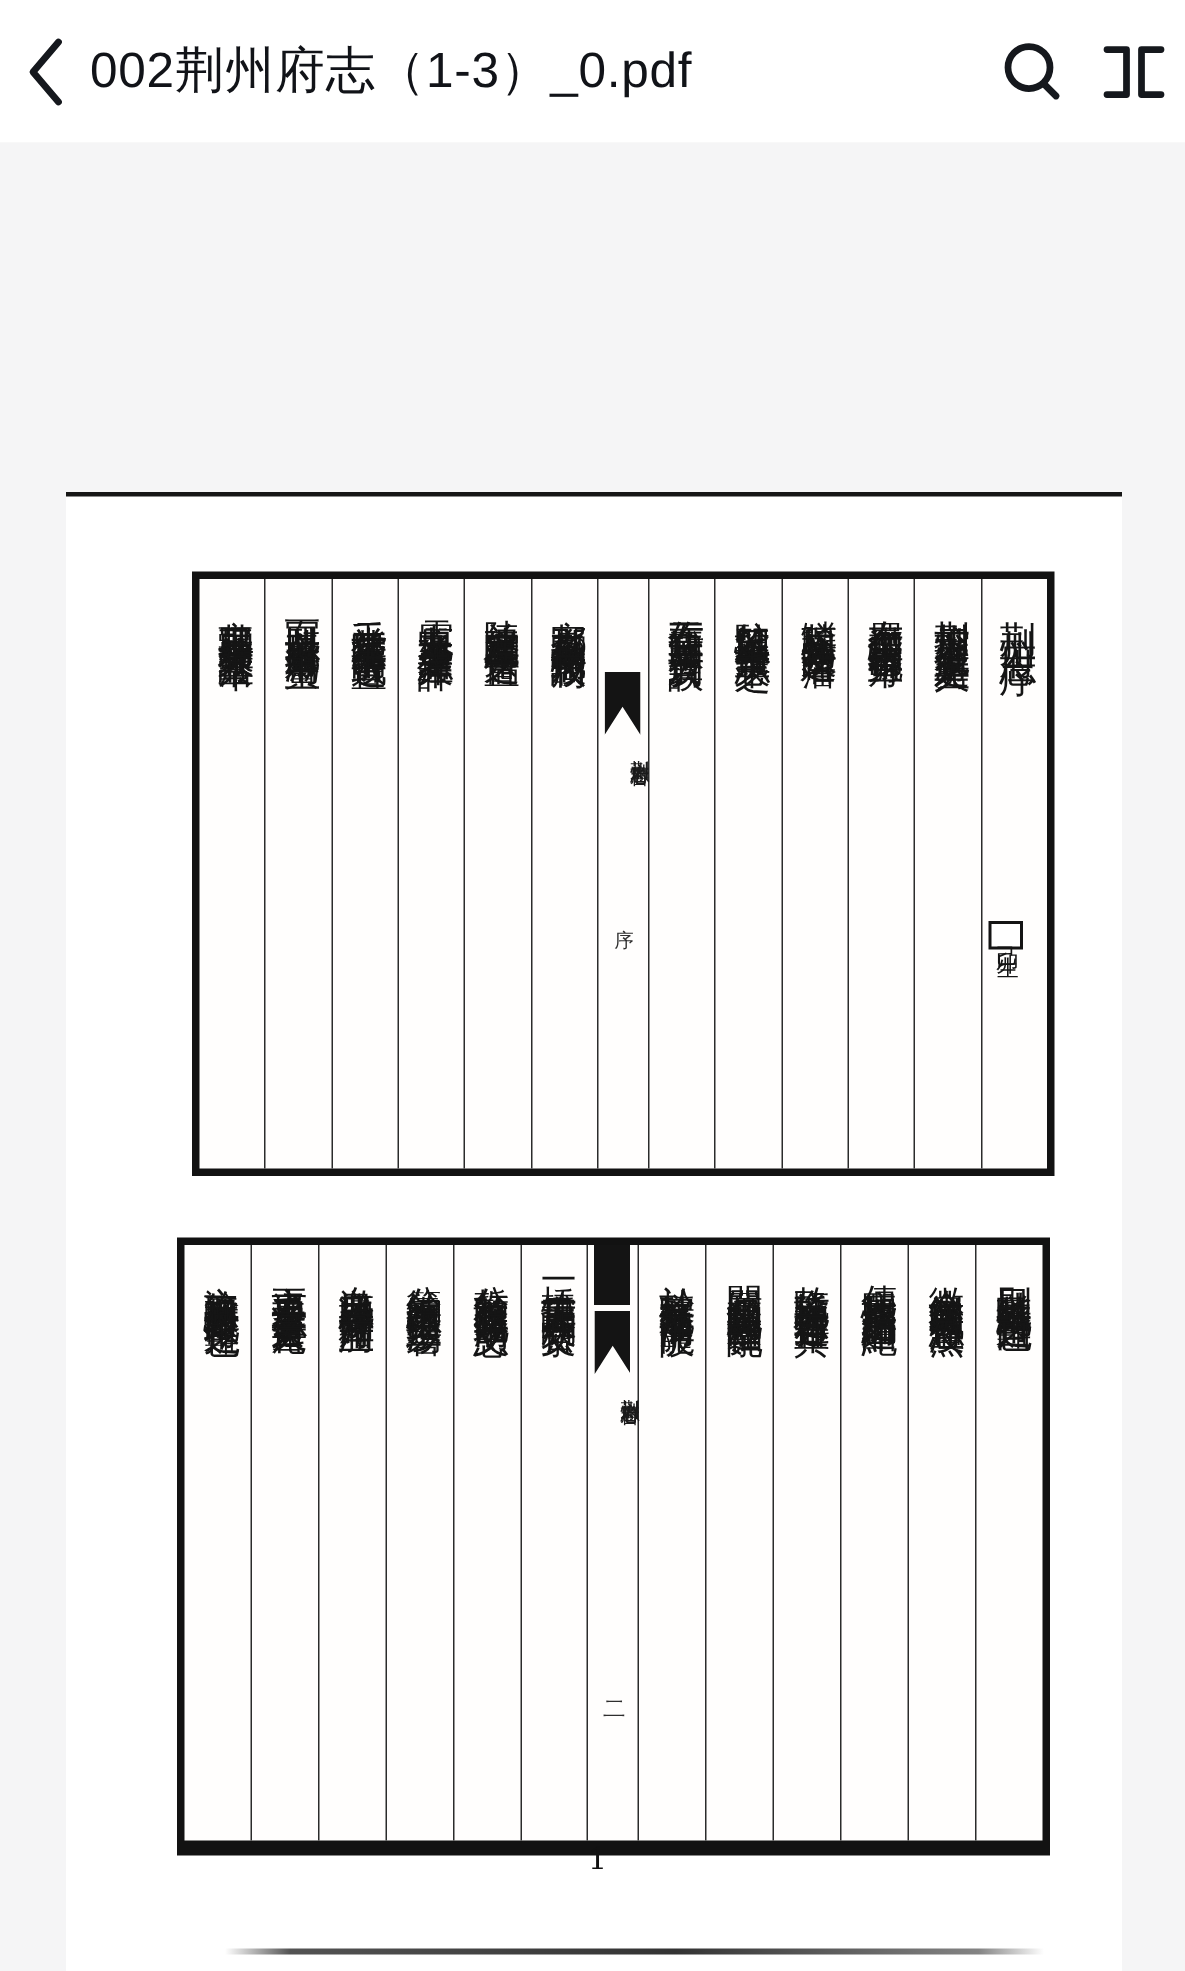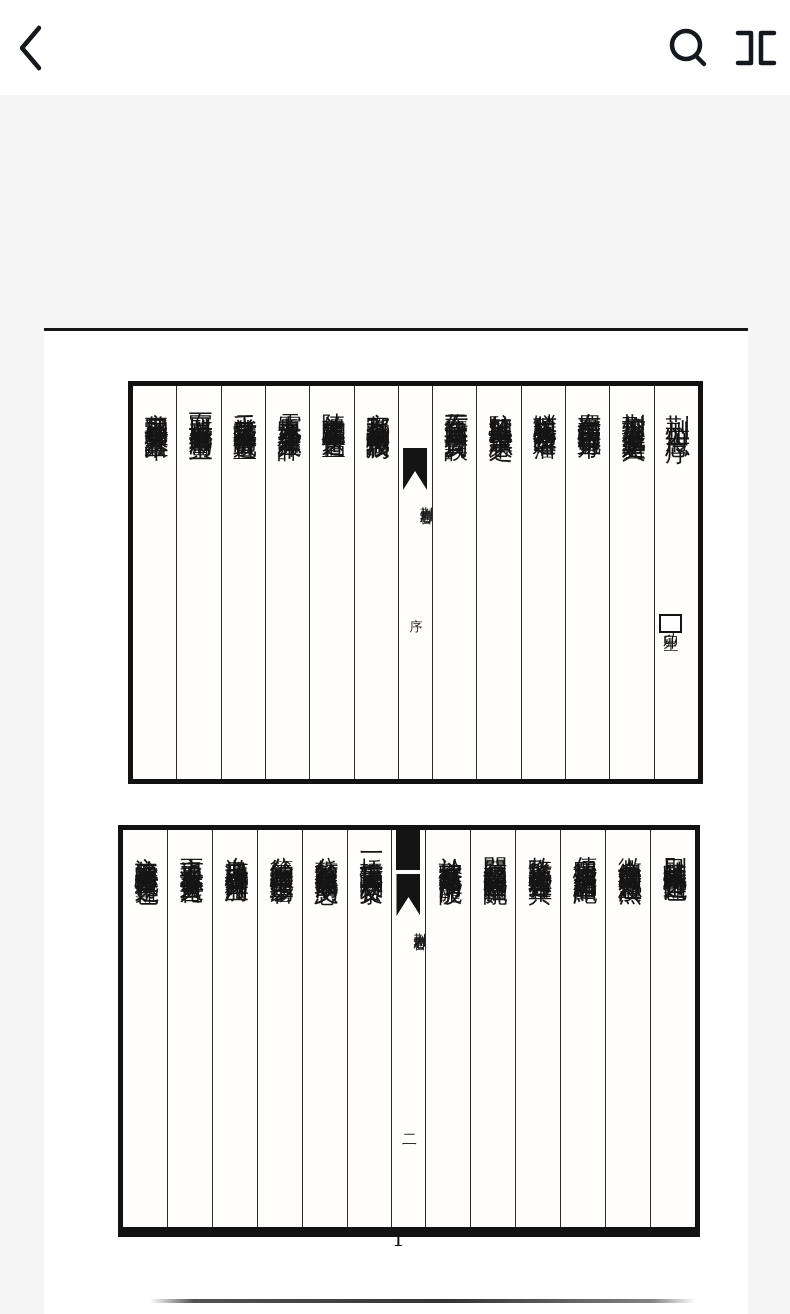--- a/index.html
+++ b/index.html
@@ -91,20 +91,21 @@
 <body>
 
 <div class="header">
   <button class="back-btn">
     <span>
       <svg width="30" height="50" viewBox="0 0 30 50" fill="none">
         <polyline points="24,5 7,25 24,45" stroke="#15181d" stroke-width="4.5" stroke-linecap="round" stroke-linejoin="round"></polyline>
       </svg>
     </span>
   </button>
+  <div class="hd-title">002荆州府志（1-3）_0.pdf</div>
   <div class="hd-spacer"></div>
   <button class="icon-btn">
     <span>
       <svg width="46" height="46" viewBox="0 0 46 46" fill="none">
         <circle cx="21" cy="20" r="14" stroke="#15181d" stroke-width="4.5"></circle>
         <line x1="31" y1="31" x2="39" y2="39" stroke="#15181d" stroke-width="4.5" stroke-linecap="round"></line>
       </svg>
     </span>
   </button>
   <button class="icon-btn">

